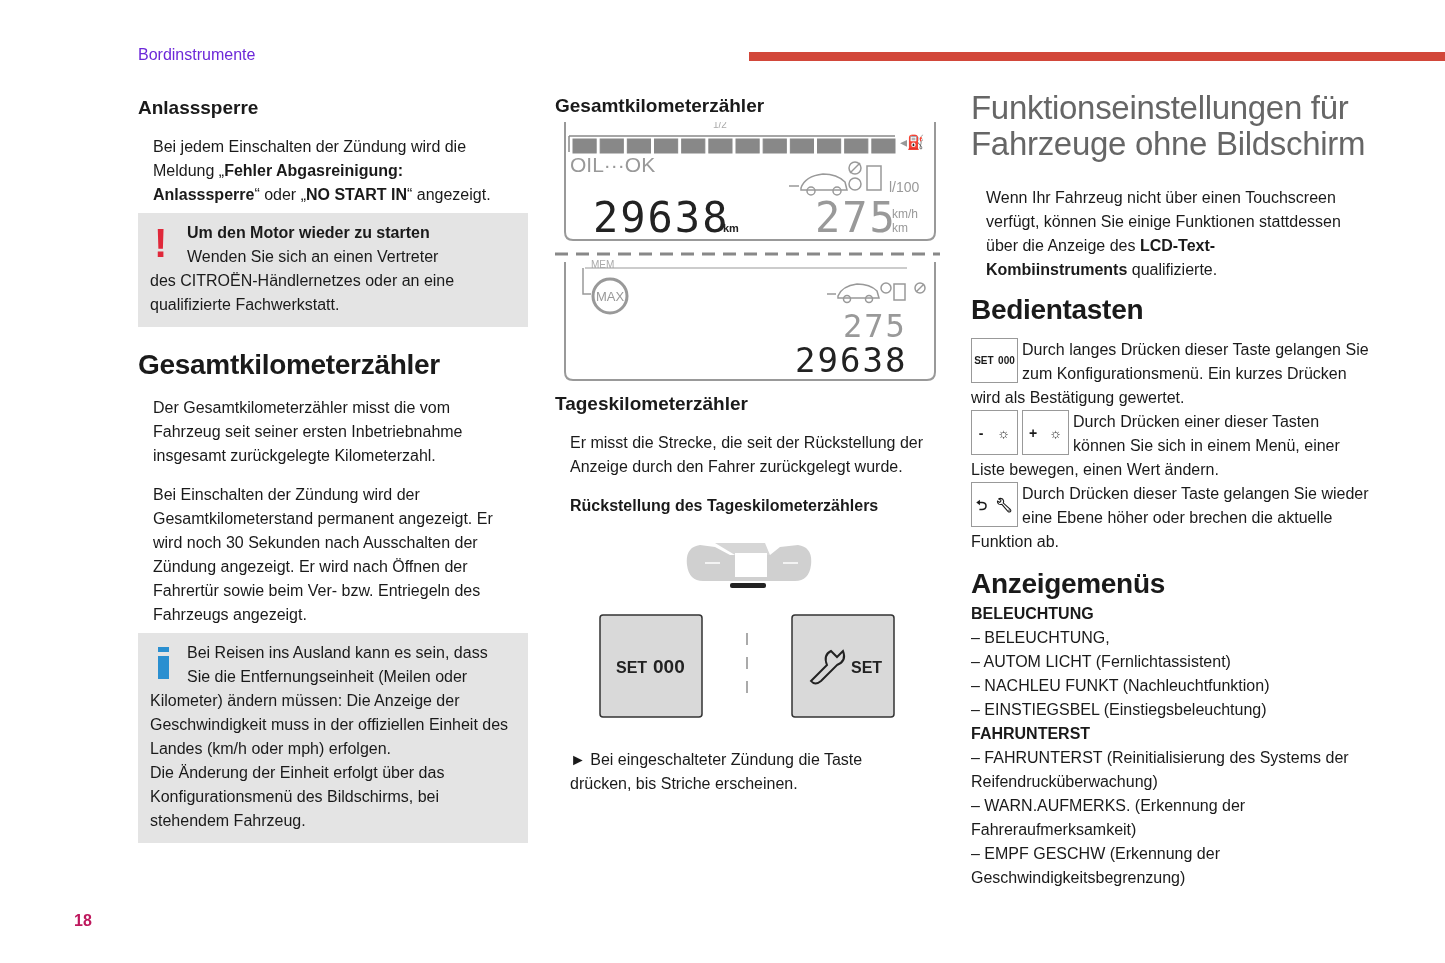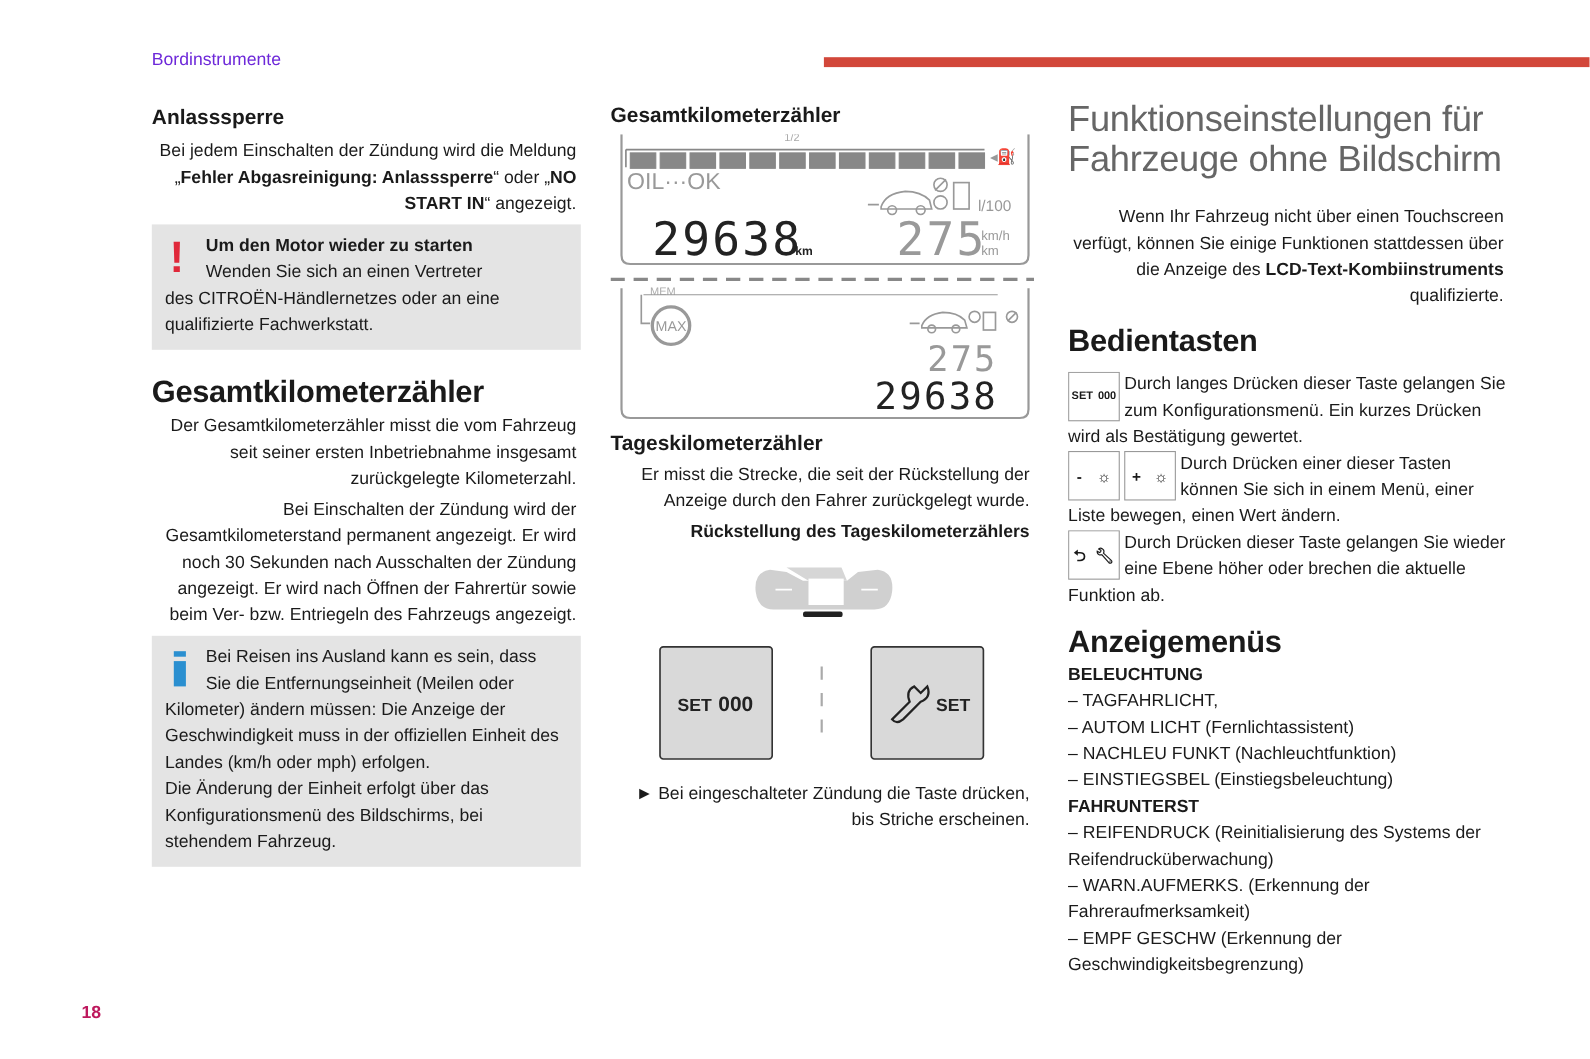--- a/index.html
+++ b/index.html
@@ -14,21 +14,21 @@
   .page-num { left: 74px; top: 912px; font-size: 16px; font-weight: bold; color: #be185d; }
 
   .col { position: absolute; font-size: 16px; line-height: 24px; }
   .col1 { left: 138px; top: 96px; width: 390px; }
   .col2 { left: 555px; top: 94px; width: 385px; }
   .col3 { left: 971px; top: 90px; width: 400px; }
 
   h3.sub { font-size: 19px; font-weight: bold; margin: 0 0 6px 0; line-height: 24px; }
   h2.sec { font-size: 28px; font-weight: bold; margin: 0 0 4px 0; line-height: 32px; letter-spacing: -0.3px; }
   h1.big { font-size: 33px; font-weight: normal; color: #666; margin: 0 0 24px 0; line-height: 36px; letter-spacing: -0.3px; }
-  p { margin: 4px; text-align: right; }
+  p { margin: 15px; }
   b { font-weight: bold; }
 
   .note { background: #e4e4e4; padding: 8px 12px 10px 12px; position: relative; }
   .note .ind { padding-left: 37px; }
   .warn-icon { position: absolute; left: 16px; top: 10px; color: #e0283a; font-weight: bold; font-size: 40px; line-height: 40px; font-family: "Liberation Sans", sans-serif; }
   .info-icon { position: absolute; left: 20px; top: 14px; width: 11px; height: 32px; }
   .info-icon .dot { position:absolute; left:0; top:0; width:11px; height:5px; background:#2a8fd0; }
   .info-icon .bar { position:absolute; left:0; top:9px; width:11px; height:23px; background:#2a8fd0; }
 
   .lcd { position: relative; width: 385px; height: 262px; margin: 0 0 8px 0; }
@@ -194,24 +194,24 @@
     <span class="key-icon" style="font-size:14px;">
       <span>⮌</span>
       <span>🔧︎</span>
     </span>
     <span>Durch Drücken dieser Taste gelangen Sie wieder eine Ebene höher oder brechen die aktuelle Funktion ab.</span>
   </div>
 
   <h2 class="sec" style="margin-bottom:2px;">Anzeigemenüs</h2>
   <div>
     <b>BELEUCHTUNG</b>
-    <div>–  TAGFAHRLICHT,</div>
+    <div>–  BELEUCHTUNG,</div>
     <div>–  AUTOM LICHT (Fernlichtassistent)</div>
     <div>–  NACHLEU FUNKT (Nachleuchtfunktion)</div>
     <div>–  EINSTIEGSBEL (Einstiegsbeleuchtung)</div>
   </div>
   <div>
     <b>FAHRUNTERST</b>
-    <div>–  REIFENDRUCK (Reinitialisierung des Systems der Reifendrucküberwachung)</div>
+    <div>–  FAHRUNTERST (Reinitialisierung des Systems der Reifendrucküberwachung)</div>
     <div>–  WARN.AUFMERKS. (Erkennung der Fahreraufmerksamkeit)</div>
     <div>–  EMPF GESCHW (Erkennung der Geschwindigkeitsbegrenzung)</div>
   </div>
 </div>
 
 </body></html>

